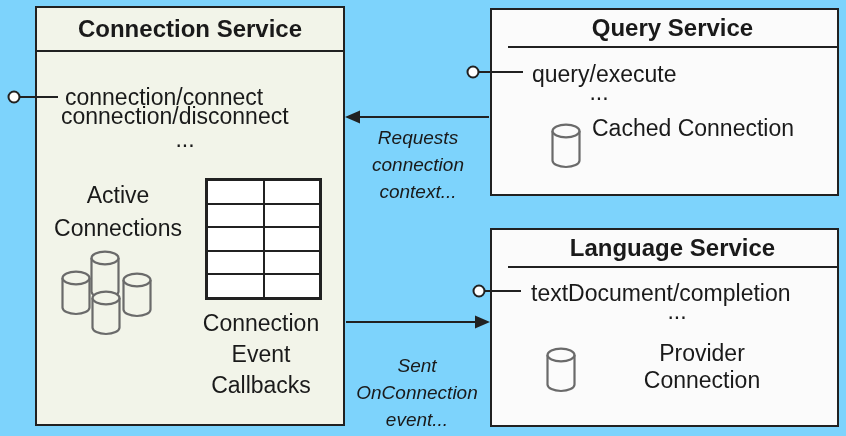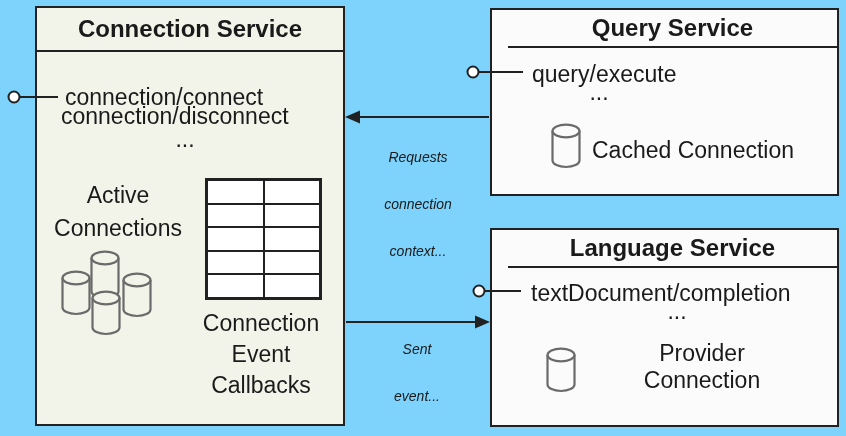--- a/index.html
+++ b/index.html
@@ -25,21 +25,21 @@
   .lang-box{left:490px;top:228px;width:349px;height:199px;background:var(--service-fill);}
   .query-box .box-header,.lang-box .box-header{height:38px;margin-left:16px;}
   .t{position:absolute;white-space:nowrap;font-size:23px;line-height:1;}
   .t-left{transform:translateY(-50%);}
   .t-center{transform:translate(-50%,-50%);}
   .stack{position:absolute;transform:translateX(-50%);text-align:center;}
   .stack div{font-size:23px;line-height:33px;}
   .stack-tight div{line-height:27px;}
   .callbacks div{line-height:31px;}
   .annotation{position:absolute;transform:translateX(-50%);text-align:center;z-index:3;}
-  .annotation div{font-style:italic;font-size:14px;line-height:27px;margin-top:20px;}
+  .annotation div{font-style:italic;font-size:19px;line-height:27px;}
   .overlay{position:absolute;left:0;top:0;width:846px;height:436px;z-index:2;pointer-events:none;}
   .overlay line{stroke:var(--border);stroke-width:2;}
   .overlay circle{fill:#ffffff;stroke:var(--border);stroke-width:2;}
   .overlay polygon{fill:var(--border);}
   .cyl-svg{position:absolute;}
   .cyl-conn path,.cyl-conn ellipse{stroke:var(--cylinder);stroke-width:2.2;fill:var(--connection-fill);}
   .cyl-svc path,.cyl-svc ellipse{stroke:var(--cylinder);stroke-width:2.2;fill:var(--service-fill);}
   .grid{
     position:absolute;left:168px;top:170px;width:117px;height:122px;
     display:grid;border:2px solid var(--border);background:#ffffff;box-sizing:border-box;
@@ -102,21 +102,21 @@
   </div>
 
   <div class="box query-box">
     <div class="box-header">Query Service</div>
     <div class="t t-left" style="left:40px;top:64px;text-align:center;">query/execute</div>
     <div class="t t-center" style="left:107px;top:82px;">...</div>
     <svg class="cyl-svg cyl-svc" style="left:59px;top:113px;" width="30" height="46" viewBox="0 0 30 46">
       <path d="M1.5 8 V37.5 A13.5 6.5 0 0 0 28.5 37.5 V8"></path>
         <ellipse cx="15" cy="8" rx="13.5" ry="6.4"></ellipse>
     </svg>
-    <div class="t t-left" style="left:100px;top:140px;">Cached Connection</div>
+    <div class="t t-left" style="left:100px;top:118px;">Cached Connection</div>
   </div>
 
   <div class="box lang-box">
     <div class="box-header">Language Service</div>
     <div class="t t-left" style="left:39px;top:63px;">textDocument/completion</div>
     <div class="t t-center" style="left:185px;top:81px;">...</div>
     <svg class="cyl-svg cyl-svc" style="left:54px;top:117px;" width="30" height="46" viewBox="0 0 30 46">
       <path d="M1.5 8 V37.5 A13.5 6.5 0 0 0 28.5 37.5 V8"></path>
         <ellipse cx="15" cy="8" rx="13.5" ry="6.4"></ellipse>
     </svg>
@@ -146,18 +146,19 @@
       <line x1="346" y1="322" x2="477" y2="322"></line>
       <polygon points="490,322 475,315.5 475,328.5"></polygon>
     </g>
   </svg>
 
   <div class="annotation" style="left:418px;top:124px;">
     <div>Requests</div>
     <div>connection</div>
     <div>context...</div>
   </div>
-  <div class="annotation" style="left:417px;top:316px;">
+  <div class="annotation" style="left:417px;top:352px;">
     <div>Sent</div>
+    <div>OnConnection</div>
     <div>event...</div>
   </div>
 
 </div>
 
 </body></html>

